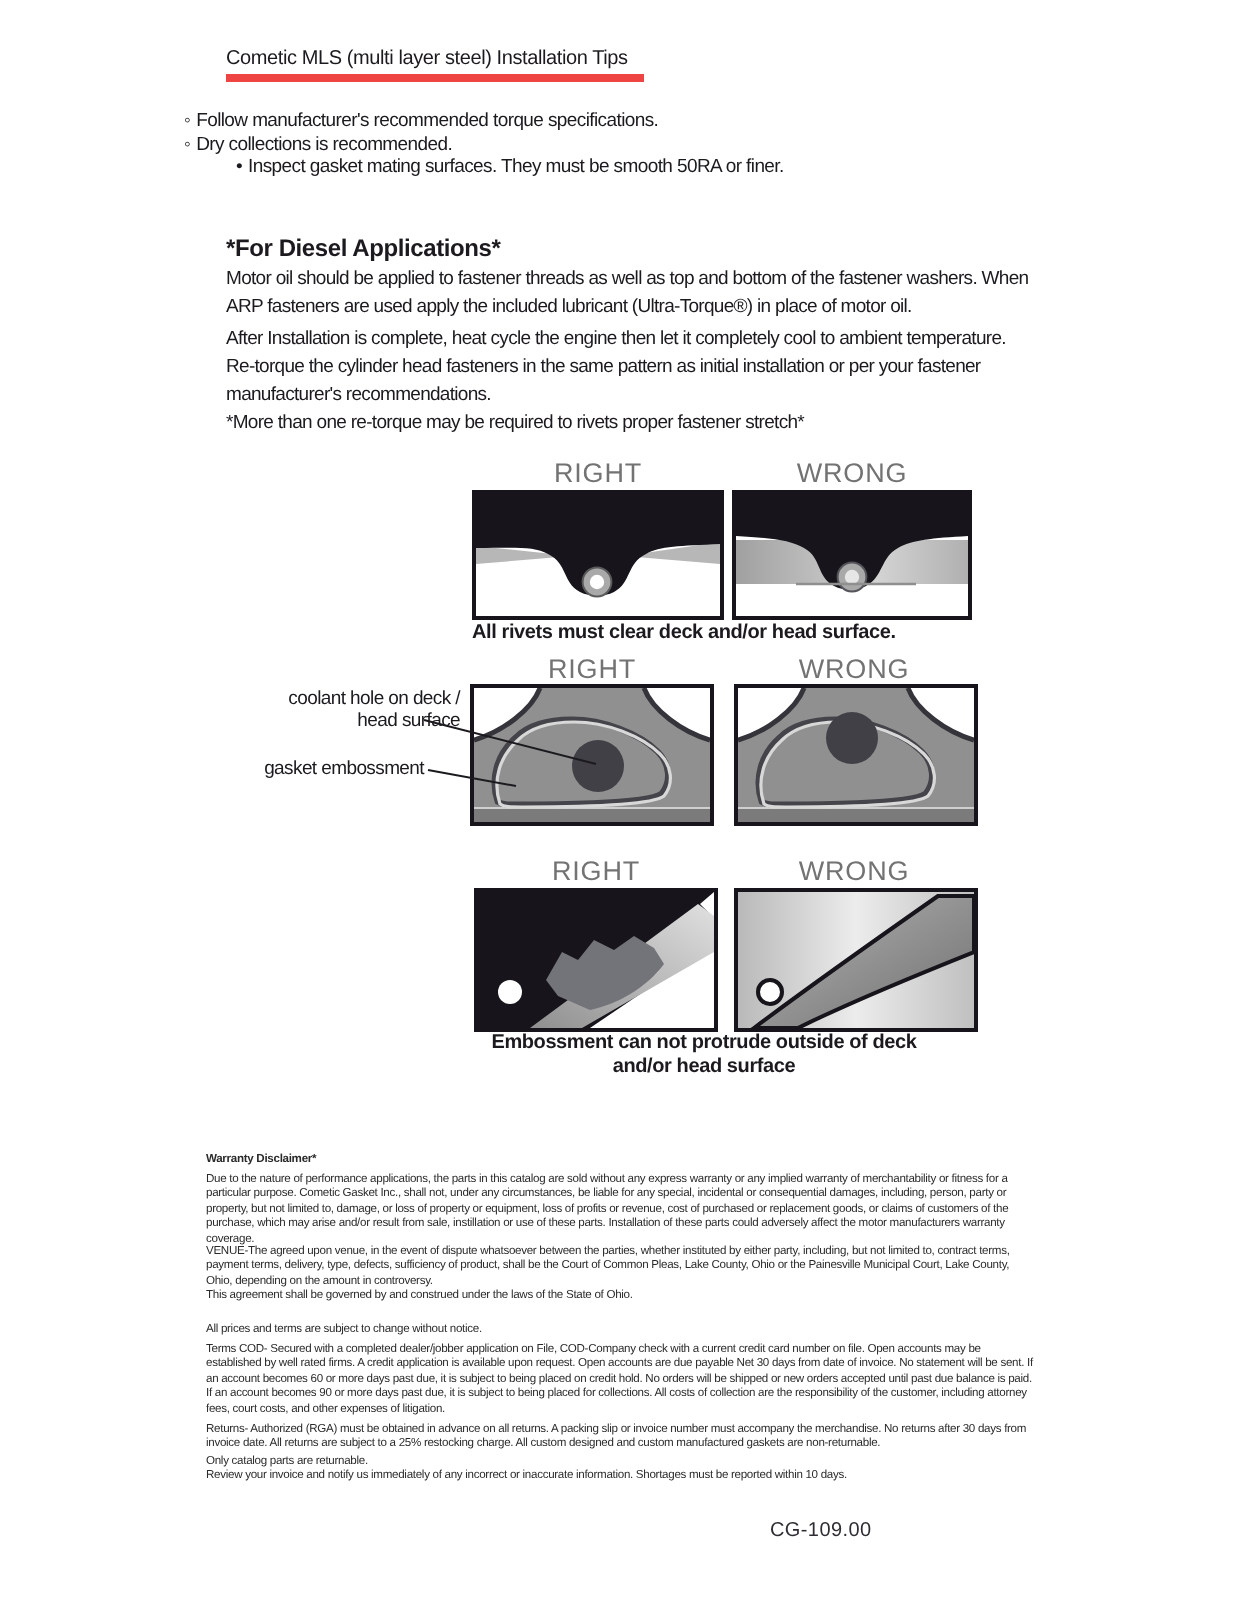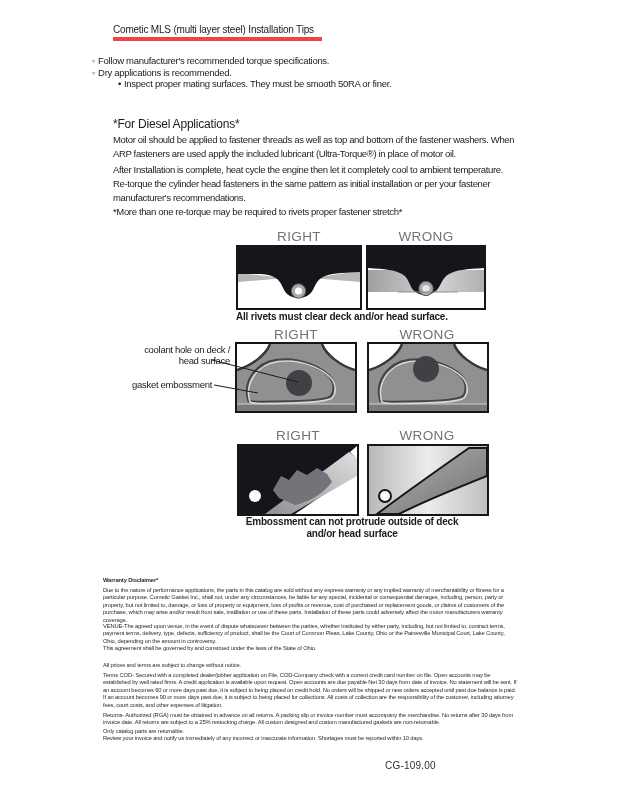--- a/index.html
+++ b/index.html
@@ -12,21 +12,21 @@
   .doc-title{
     left:113px;top:24px;font-size:10px;font-weight:normal;letter-spacing:-0.2px;
     border-bottom:4px solid #ef4444;padding:0 8px 2px 0;white-space:nowrap;
   }
   
   .bullets{left:92px;top:45px;width:470px;font-size:9.5px;letter-spacing:-0.3px;line-height:11.7px;margin-top:10px;}
   .b::before{content:"\25E6";margin-right:3px;font-size:9.5px;}
   .sb{padding-left:26px;}
   .sb::before{content:"\2022";margin-right:3px;}
   
-  .sec-head{left:113px;top:117px;font-size:12px;font-weight:normal;letter-spacing:-0.2px;}
+  .sec-head{left:113px;top:117px;font-size:12px;font-weight:bold;letter-spacing:-0.2px;}
   .body-p{left:113px;width:402px;font-size:9.5px;letter-spacing:-0.35px;line-height:14.2px;}
   .p1{top:133px;} .p2{top:163px;} .pnote{top:205px;}
   
   .dg-head{font-size:13.5px;letter-spacing:0.4px;text-align:center;color:#737373;}
   .cap{font-size:10px;font-weight:bold;letter-spacing:-0.2px;line-height:11.5px;}
   .dg-label{font-size:9.5px;letter-spacing:-0.3px;line-height:11px;text-align:right;}
   .panel{box-sizing:border-box;border:2px solid #17141b;background:#fff;}
   .panel svg{display:block;}
   
   .legal{font-size:5.8px;letter-spacing:-0.15px;line-height:7.4px;color:#2b2b2b;width:414px;left:103px;}
@@ -36,22 +36,22 @@
 </style>
 </head>
 <body>
 
 <div class="page">
 
   <div class="abs doc-title">Cometic MLS (multi layer steel) Installation Tips</div>
 
   <div class="abs bullets">
     <div class="b">Follow manufacturer's recommended torque specifications.</div>
-    <div class="b">Dry applications is recommended.</div>
-    <div class="sb">Inspect proper mating surfaces.  They must be smooth 50RA or finer.</div>
+    <div class="b">Dry collections is recommended.</div>
+    <div class="sb">Inspect gasket mating surfaces.  They must be smooth 50RA or finer.</div>
   </div>
 
   <div class="abs sec-head">*For Diesel Applications*</div>
   <div class="abs body-p p2">After Installation is complete, heat cycle the engine then let it completely cool to ambient temperature. Re-torque the cylinder head fasteners in the same pattern as initial installation or per your fastener manufacturer's recommendations.</div>
   <div class="abs body-p p1">Motor oil should be applied to fastener threads as well as top and bottom of the fastener washers. When ARP fasteners are used apply the included lubricant (Ultra-Torque®) in place of motor oil.</div>
   <div class="abs body-p pnote">*More than one re-torque may be required to rivets proper fastener stretch*</div>
 
   <div class="abs dg-head" style="left:236px;top:229px;width:126px;">RIGHT</div>
   <div class="abs dg-head" style="left:366px;top:229px;width:120px;">WRONG</div>
 

